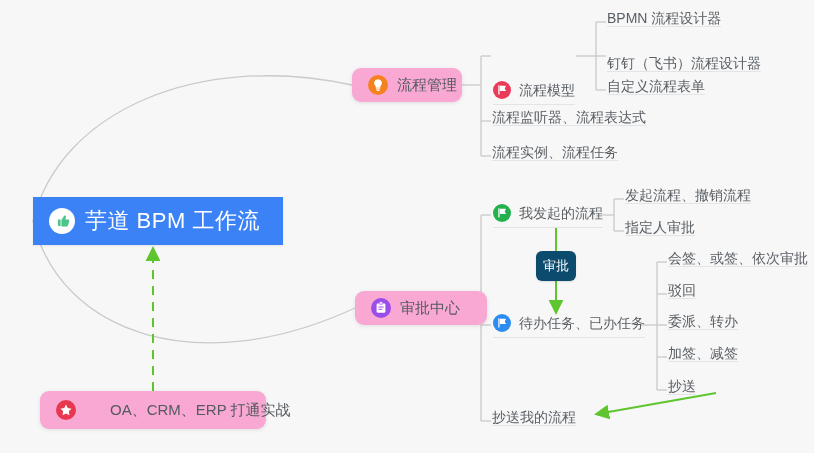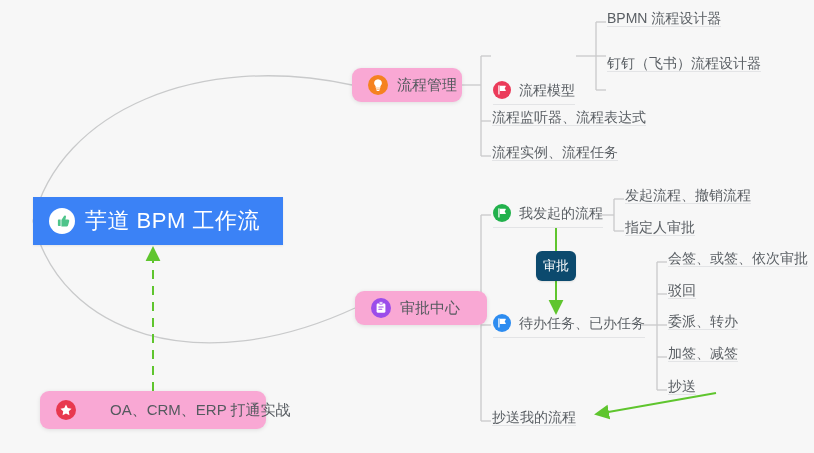--- a/index.html
+++ b/index.html
@@ -229,20 +229,21 @@
       </svg>
     </span>
     <span class="dot-label">流程模型</span>
   </div>
 
   <div class="leaf" style="left:492px; top:110px;">流程监听器、流程表达式</div>
   <div class="leaf" style="left:492px; top:145px;">流程实例、流程任务</div>
 
   <div class="leaf" style="left:607px; top:11px;">BPMN 流程设计器</div>
   <div class="leaf" style="left:607px; top:56px;">钉钉（飞书）流程设计器</div>
+  <div class="leaf" style="left:607px; top:79px;">自定义流程表单</div>
 
   <div class="dot-node" style="left:493px; top:204px;">
     <span class="icon-circle icon-18" style="background:#22b14c;">
       <svg width="18" height="18" viewBox="0 0 18 18">
         <rect x="5.3" y="4.2" width="1.25" height="9.4" rx="0.55" fill="#ffffff"></rect>
         <path d="M6.9 4.8 h5.4 a0.5 0.5 0 0 1 0.45 0.75 l-1.05 1.85 1.05 1.85 a0.5 0.5 0 0 1 -0.45 0.75 h-5.4 z" fill="#ffffff"></path>
       </svg>
     </span>
     <span class="dot-label">我发起的流程</span>
   </div>

